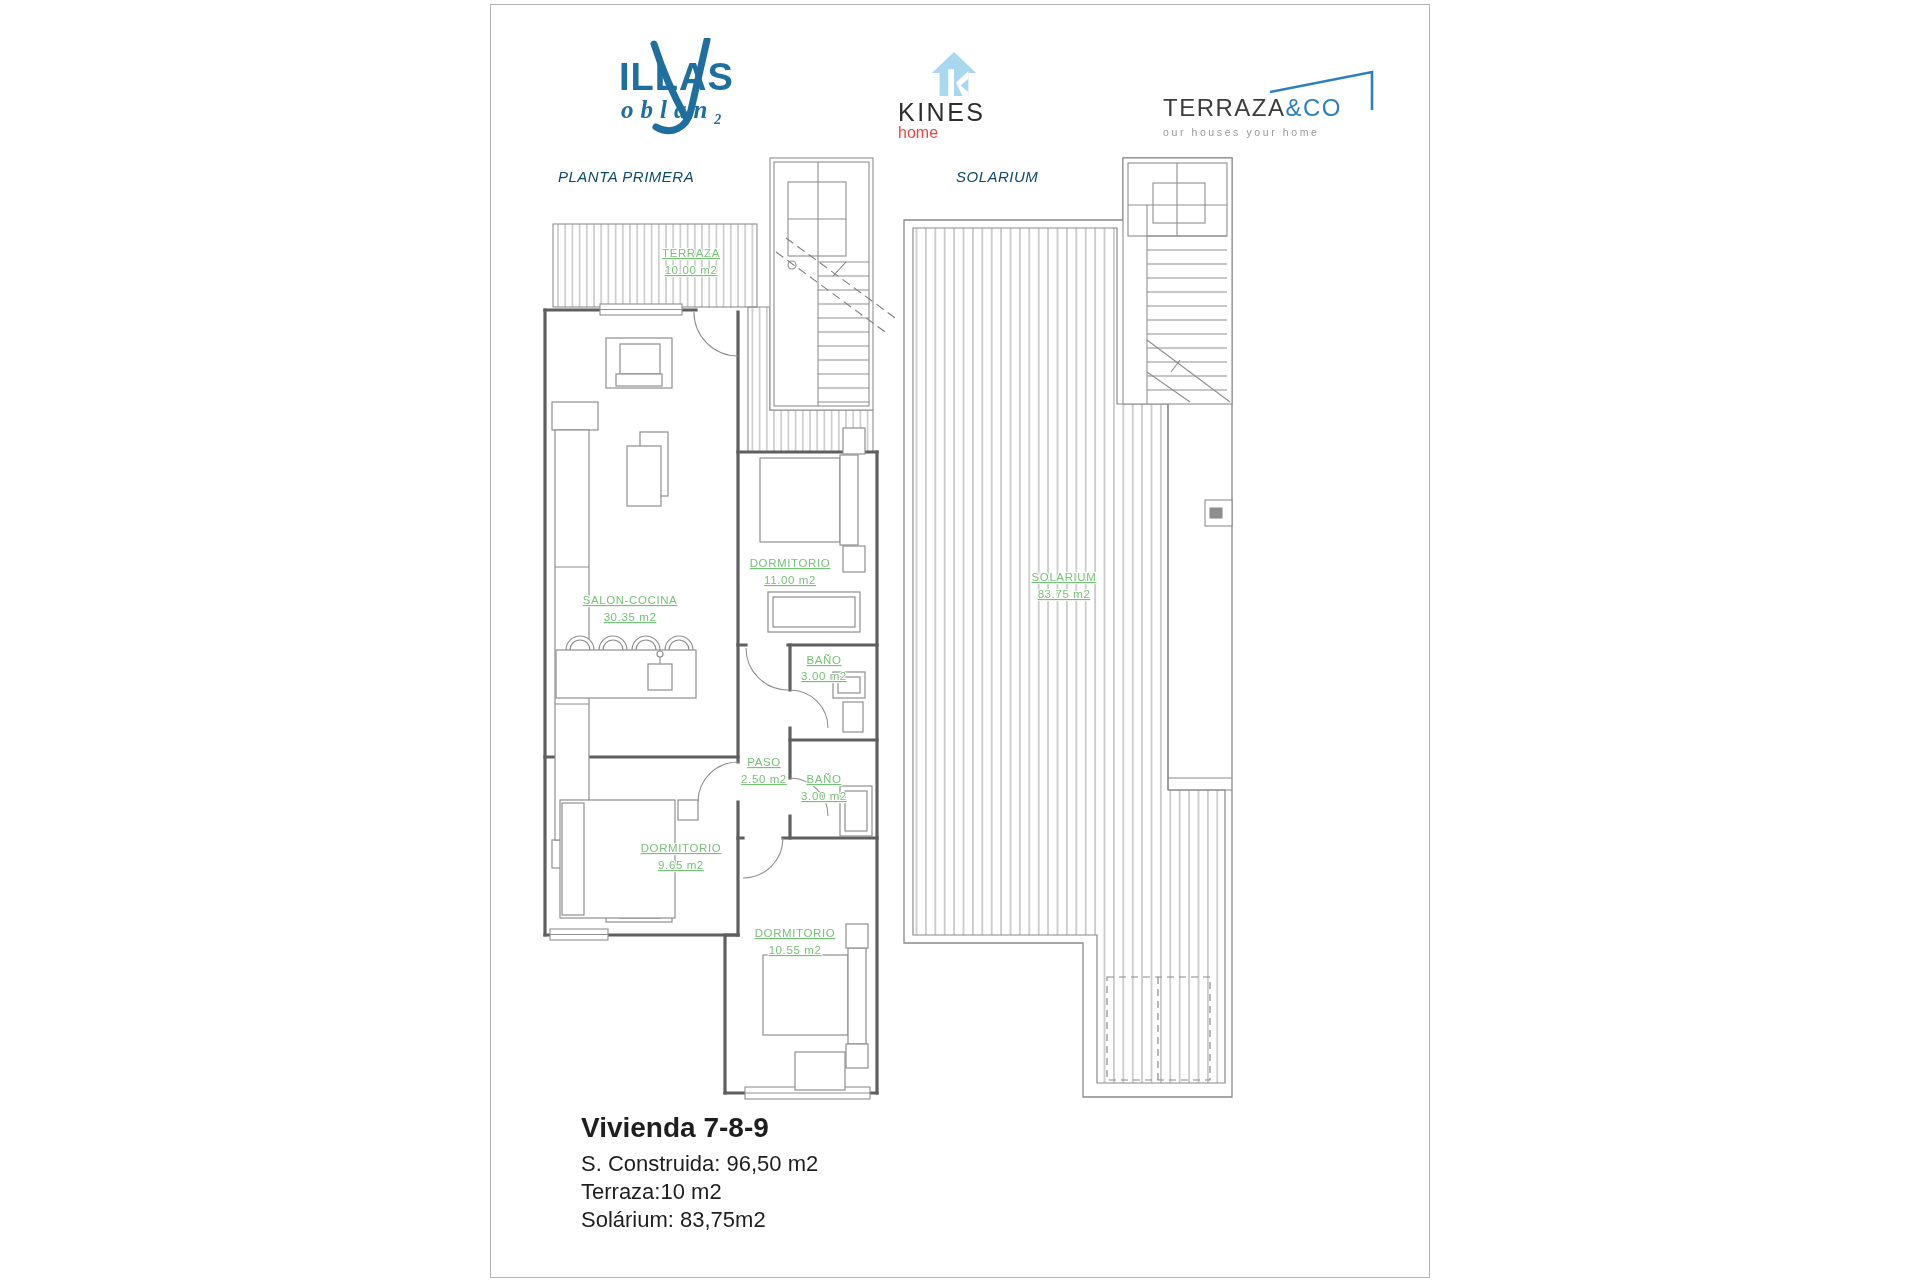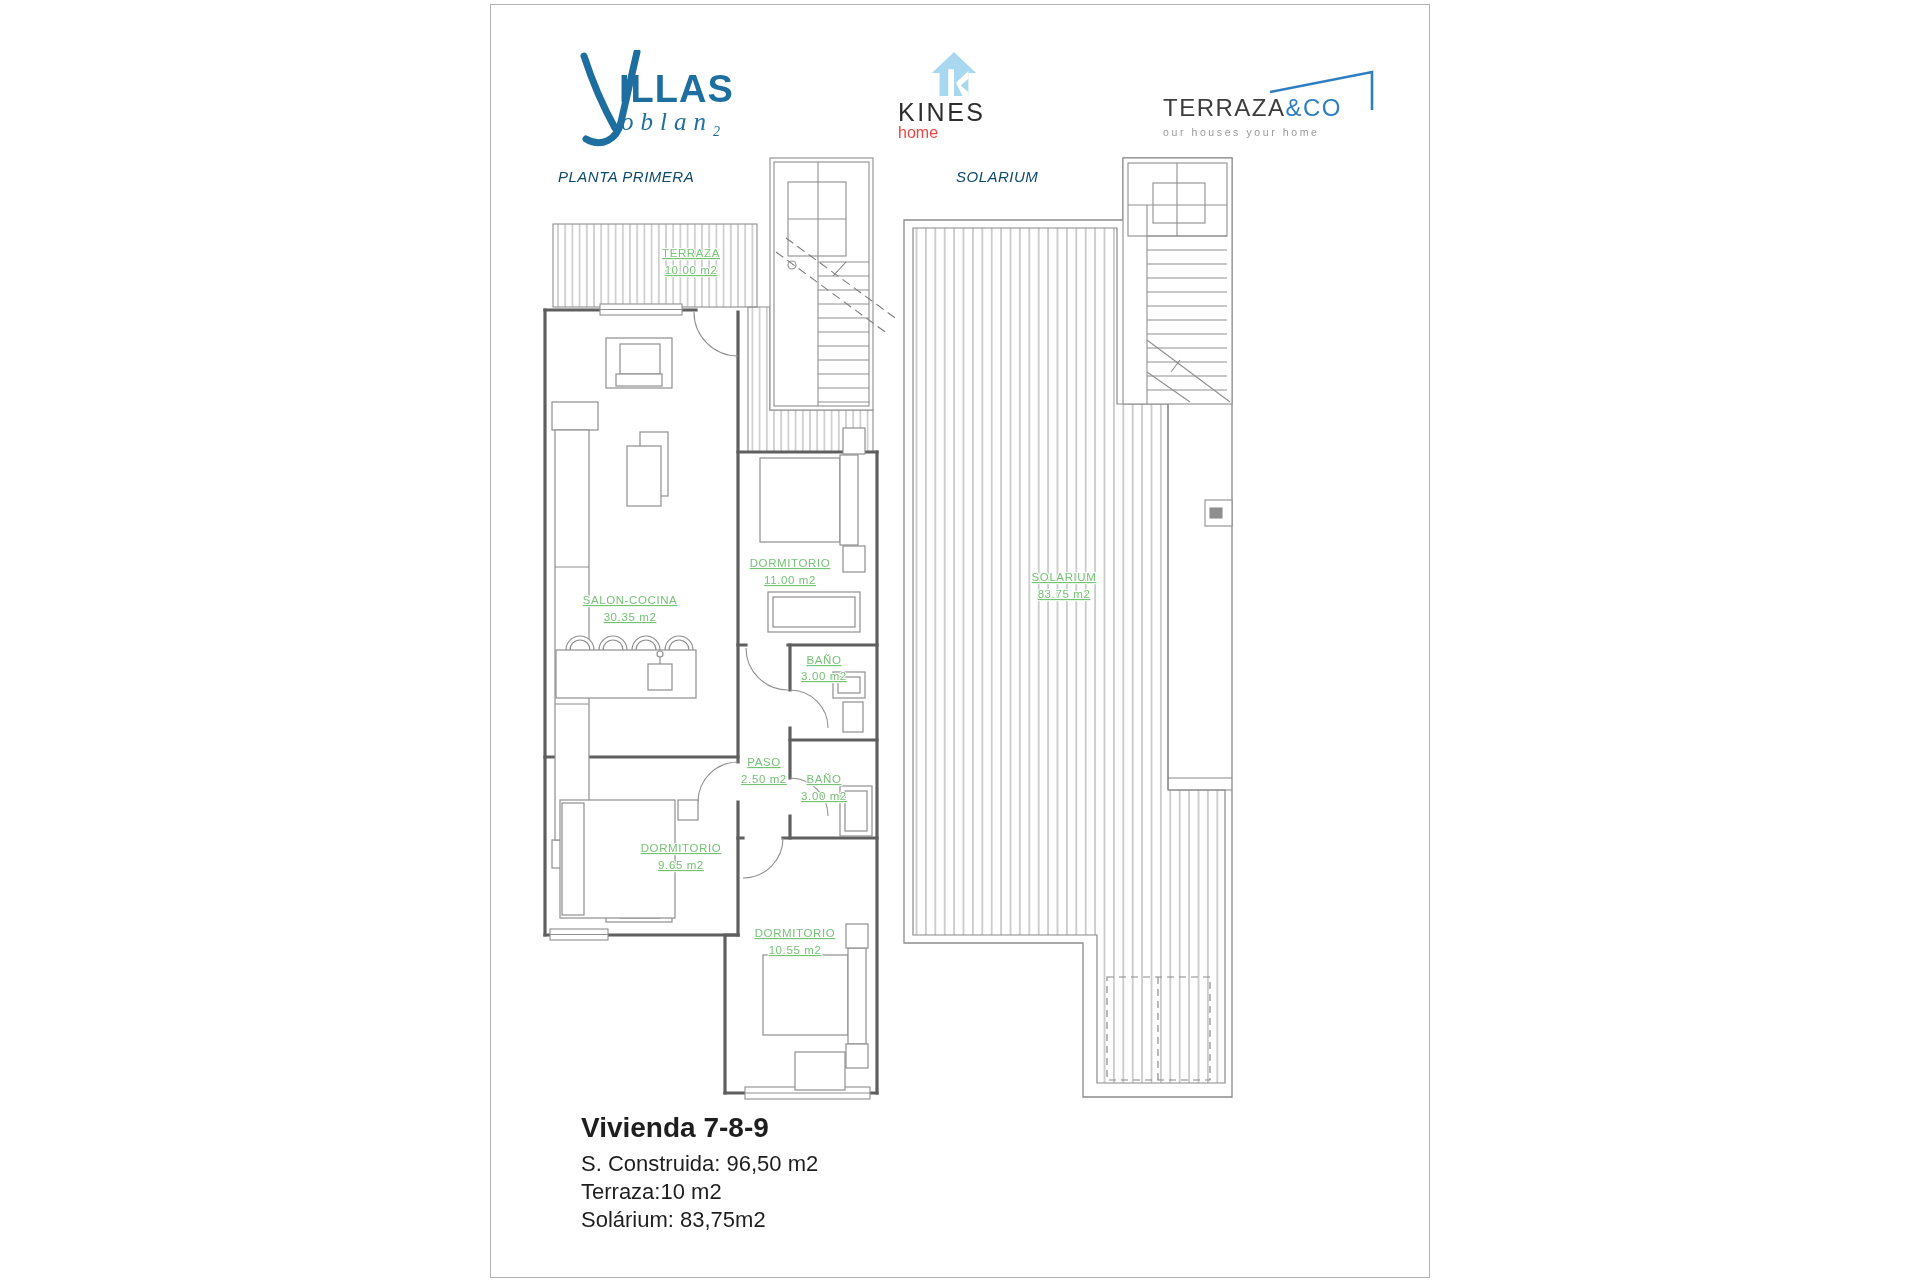--- a/index.html
+++ b/index.html
@@ -1,24 +1,24 @@
 <!DOCTYPE html>
 <html><head>
 <meta charset="utf-8">
 <style>
   html,body{margin:0;padding:0;background:#ffffff;width:1920px;height:1280px;overflow:hidden;
             font-family:"Liberation Sans",sans-serif;}
   .page-frame{position:absolute;left:490px;top:4px;width:938px;height:1272px;
               border:1px solid #b2b2b2;background:#ffffff;}
   .abs{position:absolute;}
   
-  .villas{left:575px;top:50px;width:210px;height:100px;color:#1e6f9f;}
+  .villas{left:575px;top:38px;width:210px;height:100px;color:#1e6f9f;text-align:center;}
   .villas .rest{position:absolute;left:44px;top:18px;font-size:38px;font-weight:bold;letter-spacing:1px;}
   .villas .script{position:absolute;left:46px;top:58px;font-family:"Liberation Serif",serif;
-                  font-style:italic;font-size:25px;letter-spacing:7px;}
+                  font-style:italic;font-size:25px;letter-spacing:7px;font-weight:bold;}
   .villas .sub{font-size:14px;vertical-align:-6px;letter-spacing:0;}
   .kines{left:898px;top:50px;width:110px;height:95px;text-align:left;}
   .kines .name{position:absolute;left:0;top:48px;width:110px;font-size:25px;letter-spacing:2.5px;color:#2d2d2d;}
   .kines .home{position:absolute;left:0;top:74px;width:110px;font-size:16px;color:#ef4444;}
   .prop{left:1163px;top:94px;width:260px;height:60px;}
   .prop .line{font-size:24px;letter-spacing:1.5px;color:#3d3d3c;white-space:nowrap;}
   .prop .accent{color:#2d7fc1;margin-top:40px;}
   .prop .tag{margin-top:4px;font-size:10.5px;letter-spacing:2.6px;color:#9a9a9a;}
   
   .sec-title{font-size:15px;font-weight:normal;font-style:italic;letter-spacing:.5px;color:#0c4a6e;}

